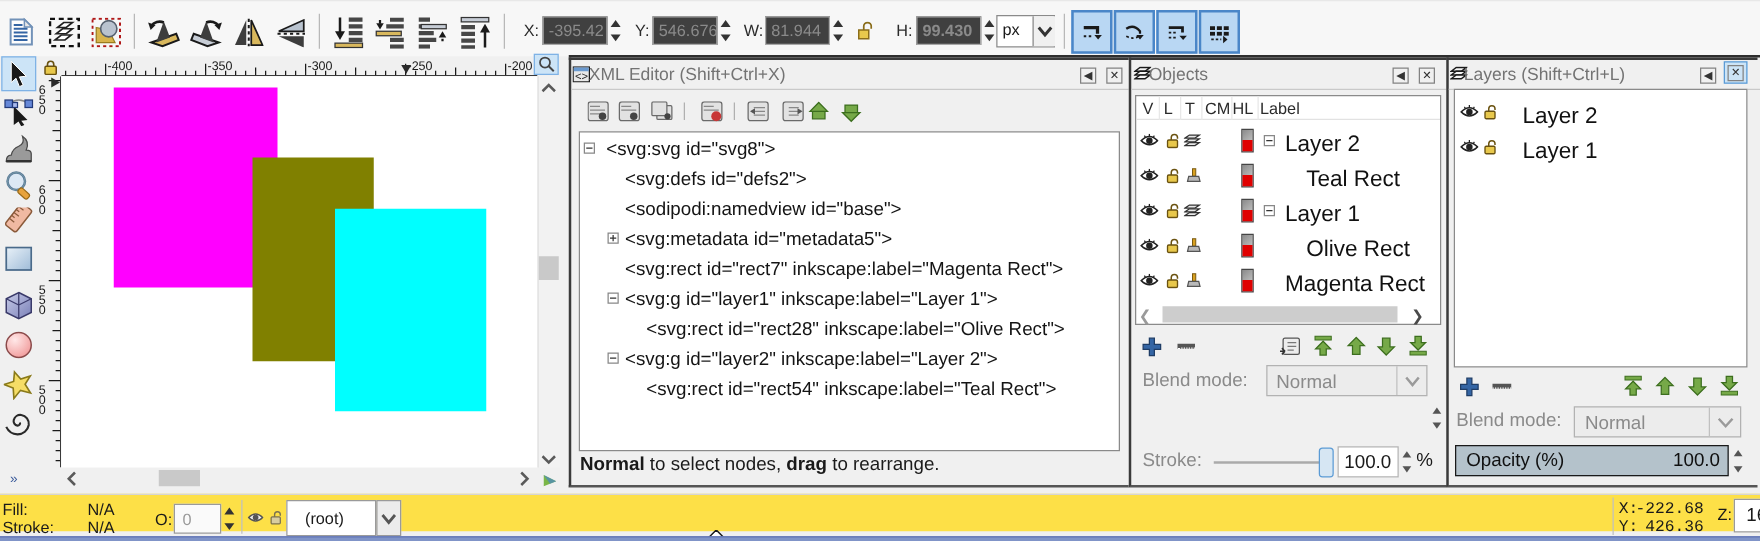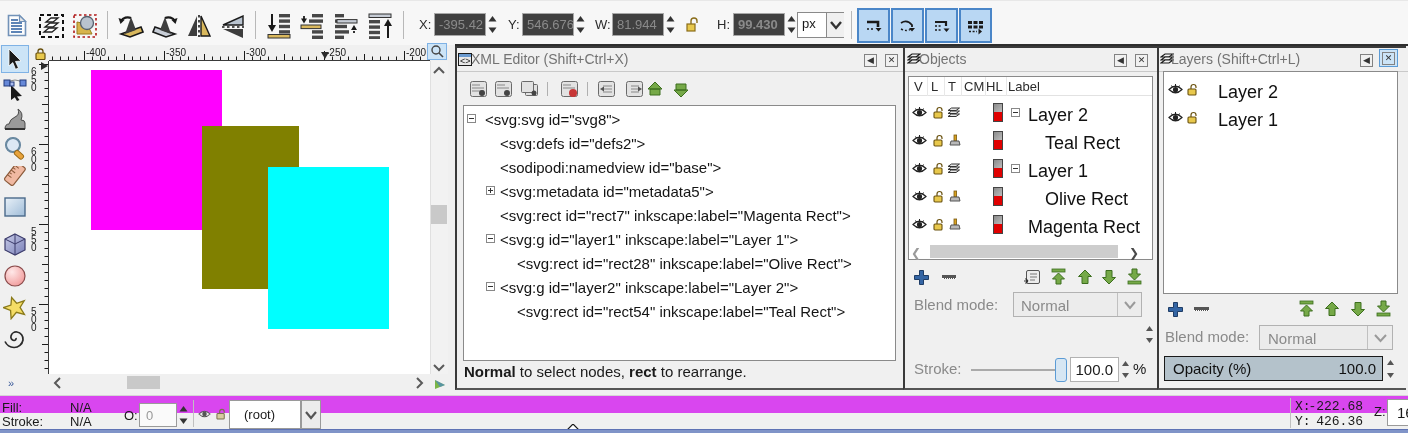--- a/index.html
+++ b/index.html
@@ -27,21 +27,21 @@
 .tbtn { width:13px; height:13px; border:1px solid #828282; font-size:9px; color:#333; text-align:center; line-height:11px; background:#f0f0f0; }
 .whitebox { background:#fff; border:1px solid #8a8a8a; }
 .treetxt { font-size:15px; color:#141414; white-space:nowrap; }
 .expander { width:9px; height:9px; border:1px solid #888; background:#fff; position:absolute; }
 .expander:before { content:""; position:absolute; left:1px; top:3px; width:5px; height:1px; background:#333; }
 .expander.plus:after { content:""; position:absolute; left:3px; top:1px; width:1px; height:5px; background:#333; }
 .rowlbl { font-size:18px; color:#111; }
 .combo { background:#ececec; border:1px solid #b2b2b2; }
 .gtext { color:#8a8a8a; font-size:15px; }
 
-#statusbar { left:0; top:395px; width:1408px; height:18px; background:#d946ef; border-top:1px solid #d5d5d5; }
+#statusbar { left:0; top:395px; width:1408px; height:30px; background:#fde047; border-top:1px solid #d5d5d5; }
 #bluestrip { left:0; top:429px; width:1408px; height:4px; background:#8094c8; border-top:1px solid #5e72b4; }
 </style>
 </head>
 <body>
 <div id="app">
   <div id="cmdbar" class="abs">
 
     <svg class="abs" style="left:7px;top:13px;" width="20" height="23" viewBox="0 0 20 23">
       <path d="M1.5 1.5 h11 l6 6 v14 h-17 z" fill="#fdfdfd" stroke="#7292b8" stroke-width="1.6"></path>
       <path d="M12.5 1.5 l6 6 h-6 z" fill="#e8e8e8" stroke="#7292b8" stroke-width="1.2"></path>
@@ -518,21 +518,21 @@
     <div class="abs treetxt" style="left:43px;top:111px;">&lt;sodipodi:namedview id="base"&gt;</div>
     <div class="abs expander plus" style="left:29px;top:138px;"></div>
     <div class="abs treetxt" style="left:43px;top:135px;">&lt;svg:metadata id="metadata5"&gt;</div>
     <div class="abs treetxt" style="left:43px;top:159px;">&lt;svg:rect id="rect7" inkscape:label="Magenta Rect"&gt;</div>
     <div class="abs expander" style="left:29px;top:186px;"></div>
     <div class="abs treetxt" style="left:43px;top:183px;">&lt;svg:g id="layer1" inkscape:label="Layer 1"&gt;</div>
     <div class="abs treetxt" style="left:60px;top:207px;">&lt;svg:rect id="rect28" inkscape:label="Olive Rect"&gt;</div>
     <div class="abs expander" style="left:29px;top:234px;"></div>
     <div class="abs treetxt" style="left:43px;top:231px;">&lt;svg:g id="layer2" inkscape:label="Layer 2"&gt;</div>
     <div class="abs treetxt" style="left:60px;top:255px;">&lt;svg:rect id="rect54" inkscape:label="Teal Rect"&gt;</div>
-    <div class="abs" style="left:7px;top:315px;font-size:15px;color:#1a1a1a;"><b>Normal</b> to select nodes, <b>rect</b> to rearrange.</div>
+    <div class="abs" style="left:7px;top:315px;font-size:15px;color:#1a1a1a;"><b>Normal</b> to select nodes, <b>drag</b> to rearrange.</div>
   </div>
   <div id="objpanel" class="abs panel" style="left:903px; width:254px;">
     <svg class="abs" style="left:2px;top:5px;" width="14" height="13" viewBox="0 0 14 13">
       <g fill="#f4f4f4" stroke="#1a1a1a" stroke-width="1.2">
         <path d="M1 4 l4 -3 h8 l-4 3 z"></path>
           <path d="M1 7 l4 -3 h8 l-4 3 z"></path>
           <path d="M1 10 l4 -3 h8 l-4 3 z"></path>
       </g>
     </svg>
     <div class="abs ptitle" style="left:14px;top:3px;">Objects</div>

